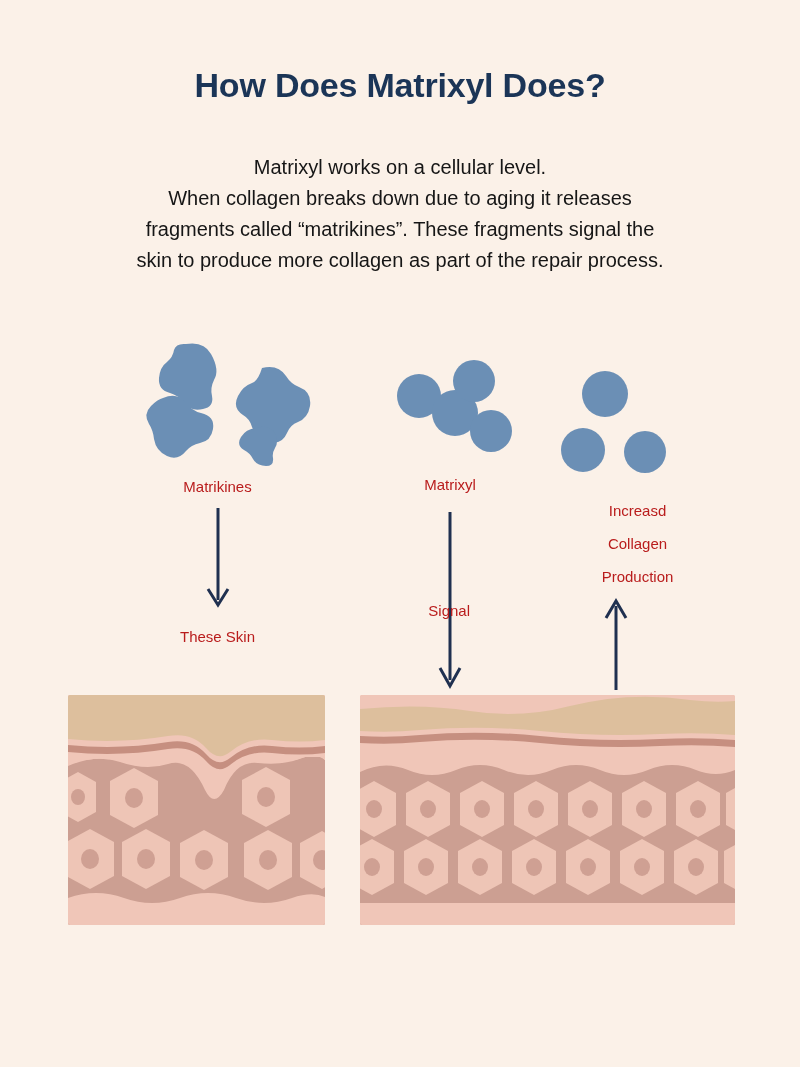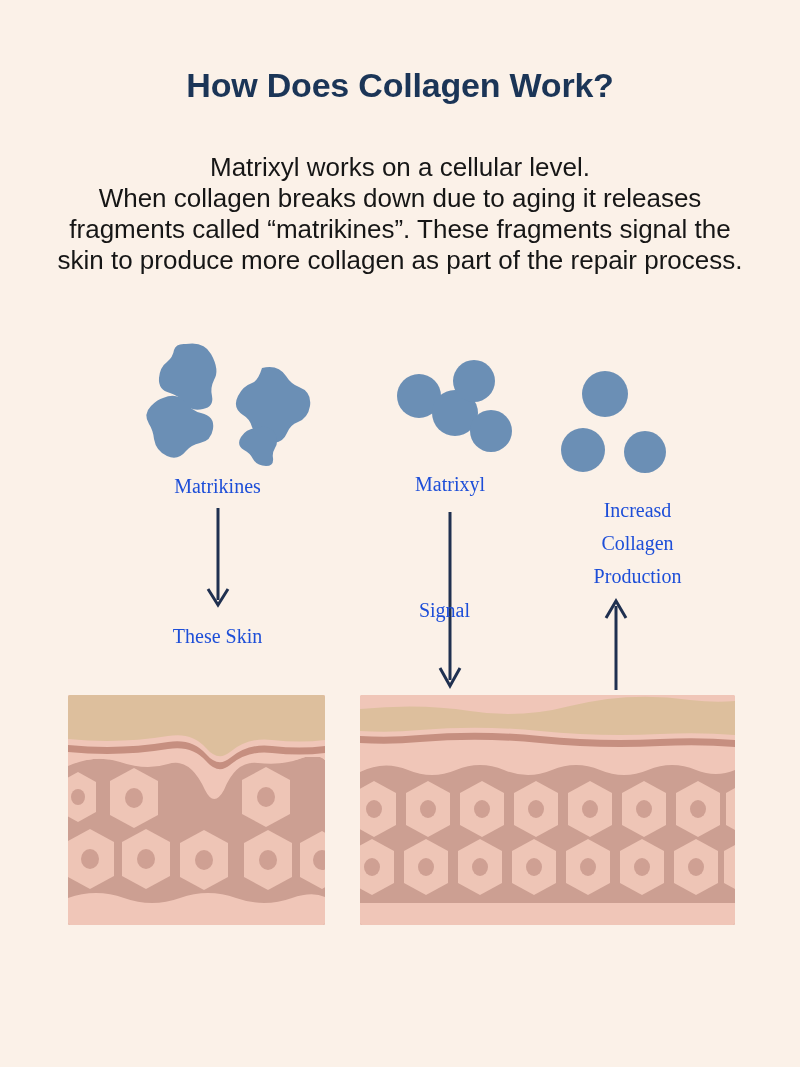--- a/index.html
+++ b/index.html
@@ -33,56 +33,55 @@
     font-weight: bold;
     color: #1b3557;
     letter-spacing: -0.2px;
   }
   .subtitle {
     position: absolute;
     left: 24px;
     top: 152px;
     width: 752px;
     text-align: center;
-    font-size: 26px;
+    font-size: 20px;
     line-height: 31px;
     color: #161616;
     white-space: pre-line;
   }
 
   
   .svg-stage {
     position: absolute;
     left: 0;
     top: 0;
     width: 800px;
     height: 1067px;
   }
 
   .label {
     position: absolute;
-    color: #1d4ed8;
-    font-size: 20px;
+    color: #b91c1c;
+    font-size: 15px;
     line-height: 33px;
     text-align: center;
     white-space: pre-line;
-    font-family: Liberation Serif, serif;
   }
   .label-matrikines { left: 120px; top: 470px; width: 195px; }
   .label-matrixyl   { left: 370px; top: 468px; width: 160px; }
   .label-increased  { left: 520px; top: 494px; width: 235px; }
   .label-ageing     { left: 120px; top: 620px; width: 195px; }
   .label-signal     { left: 330px; top: 594px; width: 140px; text-align: right; }
 </style>
 </head>
 <body>
 
 <div id="infographic">
 
-  <div class="title">How Does Collagen Work?</div>
+  <div class="title">How Does Matrixyl Does?</div>
   <div class="subtitle">Matrixyl works on a cellular level.
 When collagen breaks down due to aging it releases
 fragments called “matrikines”. These fragments signal the
 skin to produce more collagen as part of the repair process.</div>
 
   <svg class="svg-stage" viewBox="0 0 800 1067">
     <defs>
       <clipPath id="clipLeftSkin">
           <rect x="68" y="695" width="257" height="230" rx="2"></rect>
         </clipPath>

